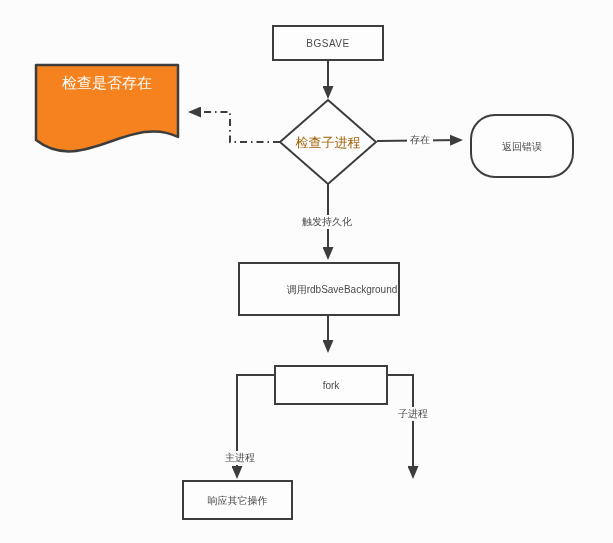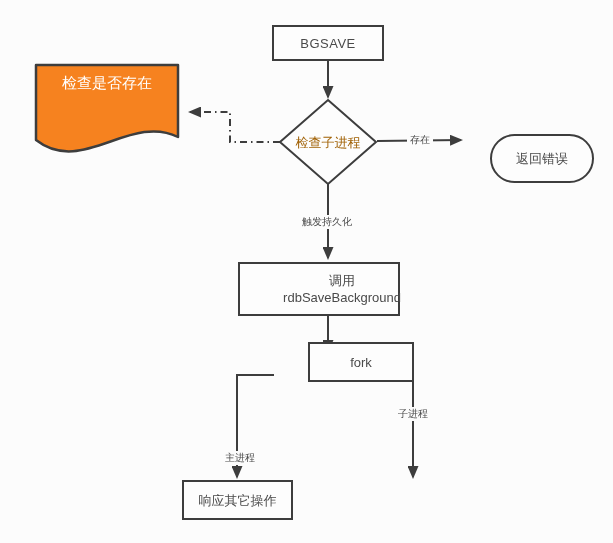--- a/index.html
+++ b/index.html
@@ -19,21 +19,21 @@
     left: 0; top: 0;
     width: 613px; height: 543px;
   }
   .node {
     position: absolute;
     box-sizing: border-box;
     display: flex;
     align-items: center;
     justify-content: center;
     color: #4a4a4a;
-    font-size: 13px;
+    font-size: 10px;
     line-height: 17px;
   }
   .rect {
     background: #fdfdfd;
     border: 2px solid #3d3d3d;
   }
   .terminator {
     background: #fdfdfd;
     border: 2px solid #3d3d3d;
     border-radius: 25px;
@@ -54,21 +54,21 @@
   .edge-label {
     position: absolute;
     transform: translate(-50%, -50%);
     background: #fcfcfc;
     padding: 0 3px;
     color: #4a4a4a;
     font-size: 10px;
     white-space: nowrap;
   }
   .bgsave-text { letter-spacing: 0.5px; }
-  .two-line { flex-direction: column; padding-left: 46px; }
+  .two-line { flex-direction: row; padding-left: 46px; }
 </style>
 </head>
 <body>
 
 <div class="canvas">
 
   <svg class="edges-layer" width="613" height="543" viewBox="0 0 613 543">
     <defs>
       <marker id="arrow" markerUnits="userSpaceOnUse" markerWidth="13" markerHeight="11" refX="11" refY="5.5" orient="auto">
         <path d="M0,0 L13,5.5 L0,11 Z" fill="#3d3d3d"></path>
@@ -115,30 +115,30 @@
   <div class="node rect bgsave-text" style="left:272px; top:25px; width:112px; height:36px;">
     <span>BGSAVE</span>
   </div>
 
   <div class="diamond-label" style="left:280px; top:134px; width:96px;">检查子进程</div>
 
   <div class="note-label" style="left:40px; top:74px; width:134px;">
     <span style="display:block">检查是否存在</span>
   </div>
 
-  <div class="node terminator" style="left:490px; top:114px; width:104px; height:49px;margin-top:20px;">
+  <div class="node terminator" style="left:470px; top:114px; width:104px; height:64px;">
     <span>返回错误</span>
   </div>
 
   <div class="node rect two-line" style="left:238px; top:262px; width:162px; height:54px;">
     <span>调用</span>
     <span>rdbSaveBackground</span>
   </div>
 
-  <div class="node rect" style="left:274px; top:342px; width:106px; height:40px;margin-left:34px;">
+  <div class="node rect" style="left:274px; top:365px; width:114px; height:40px;">
     <span>fork</span>
   </div>
 
   <div class="node rect" style="left:182px; top:480px; width:111px; height:40px;">
     <span>响应其它操作</span>
   </div>
 
 
   <div class="edge-label" style="left:420px; top:140px;">存在</div>
 

